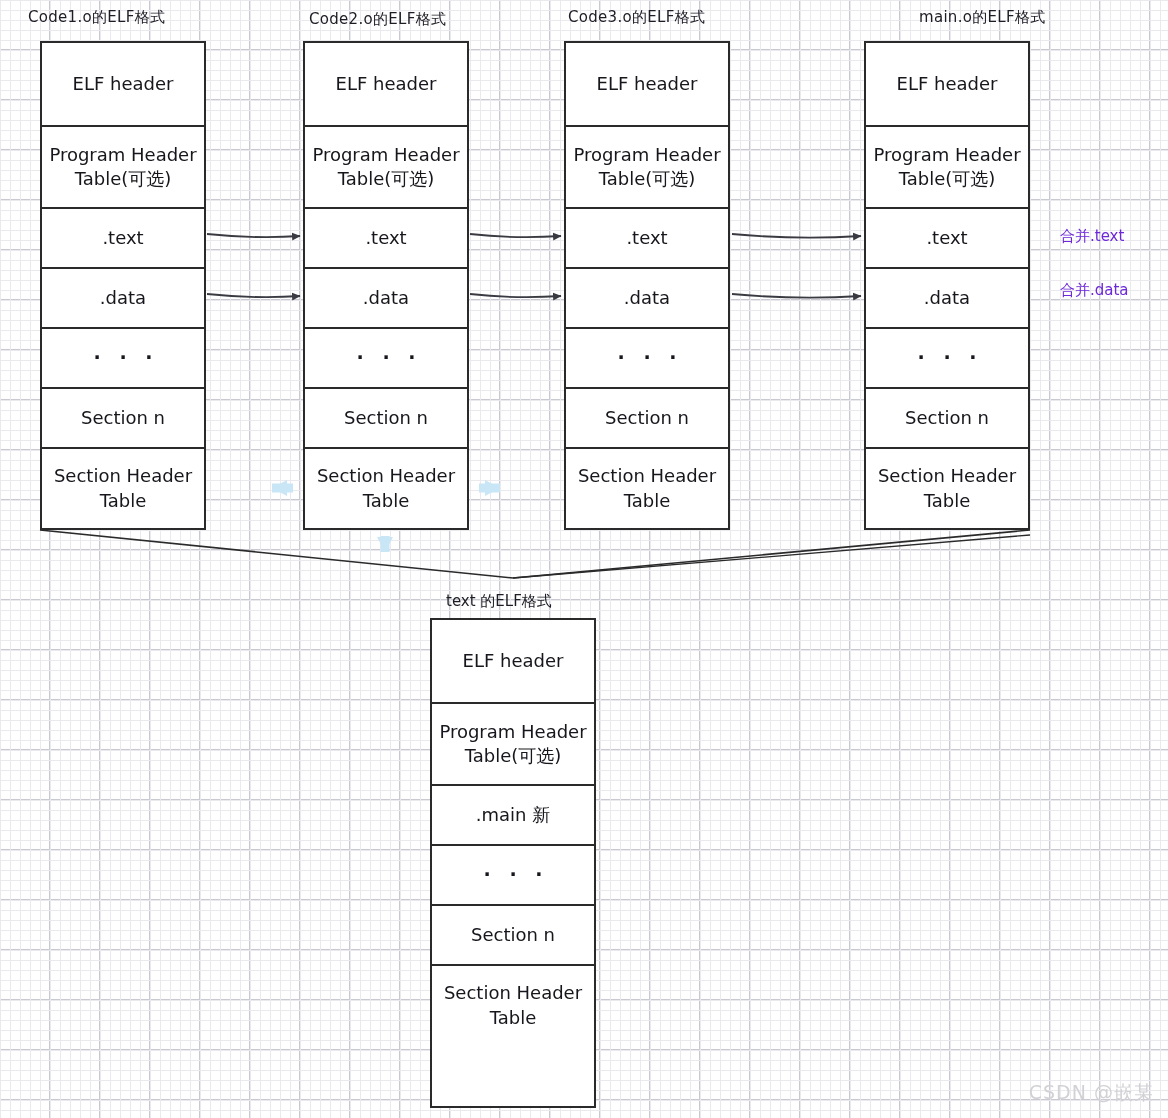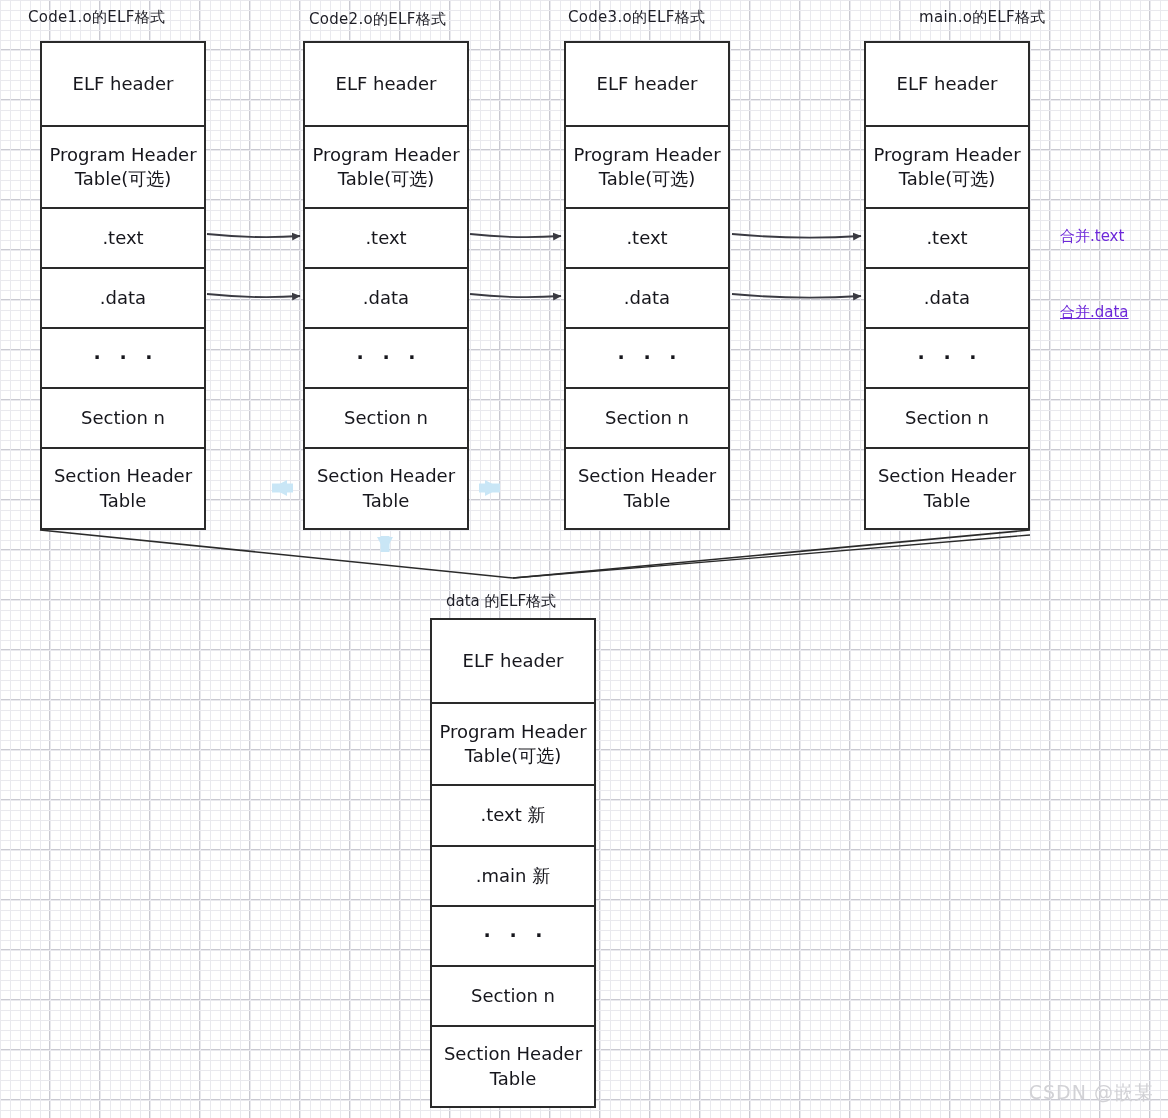--- a/index.html
+++ b/index.html
@@ -201,29 +201,28 @@
 Table(可选)</div>
   <div class="elf-row" style="height:60px;">.text</div>
   <div class="elf-row" style="height:60px;">.data</div>
   <div class="elf-row dots" style="height:60px;">· · ·</div>
   <div class="elf-row" style="height:60px;">Section n</div>
   <div class="elf-row" style="height:79px;">Section Header
 Table</div>
 </div>
 
 <div class="merge-note" style="left:1060px; top:227px;">合并.text</div>
-<div class="merge-note" style="left:1060px; top:303px;text-decoration:underline;">合并.data</div>
-
-<div class="bottom-title" style="left:446px; top:592px;">data 的ELF格式</div>
+<div class="merge-note" style="left:1060px; top:281px;">合并.data</div>
+
+<div class="bottom-title" style="left:446px; top:592px;">text 的ELF格式</div>
 
 <div class="elf-stack" style="left:430px; top:618px; width:166px; height:490px;">
   <div class="elf-row" style="height:84px;">ELF header</div>
   <div class="elf-row" style="height:82px;">Program Header
 Table(可选)</div>
-  <div class="elf-row" style="height:61px;">.text 新</div>
   <div class="elf-row" style="height:60px;">.main 新</div>
   <div class="elf-row dots" style="height:60px;">· · ·</div>
   <div class="elf-row" style="height:60px;">Section n</div>
   <div class="elf-row" style="height:79px;">Section Header
 Table</div>
 </div>
 
 <div class="watermark">CSDN @嵌某</div>
 
 </body></html>

